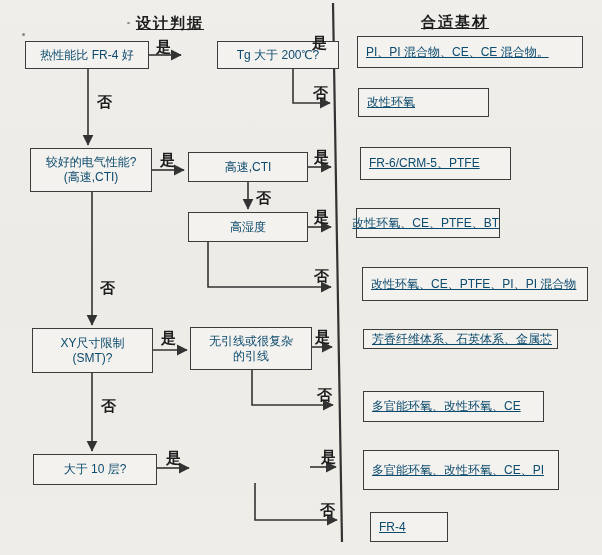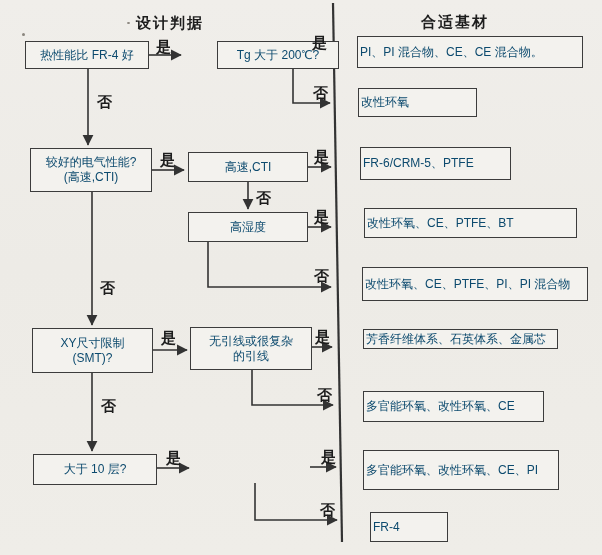--- a/index.html
+++ b/index.html
@@ -9,39 +9,39 @@
     background:
       linear-gradient(180deg, #f0eeea 0%, #edebe6 48%, #efede8 100%);
     font-family: "Liberation Sans", sans-serif;
     color: #222;
     overflow: hidden;
   }
   #connectors { position:absolute; left:0; top:0; width:602px; height:555px; }
   .hdr {
     position:absolute;
     font-size:15px; font-weight:bold; letter-spacing:2px;
-    color:#1d1d1d; white-space:nowrap;
+    color:#1d1d1d; white-space:nowrap;text-decoration:underline;
   }
   .dbox, .sbox {
     position:absolute;
     border:1.6px solid #3c3c3c;
     background: #f3f2ee;
     box-sizing: border-box;
     font-size:12px; color:#0c4a6e;
     line-height:1.25;
     white-space:nowrap;
   }
   .dbox {
     display:flex; flex-direction:column;
     align-items:center; justify-content:center;
     text-align:center;
   }
   .sbox {
     display:flex; align-items:center;
-    padding-left:2px; text-align:left;
+    padding-left:8px; text-align:left;text-decoration:underline;
   }
   .elabel {
     position:absolute;
     font-size:15px; font-weight:bold; color:#1d1d1d;
     white-space:nowrap;
   }
   .speck { position:absolute; background:#8a867e; border-radius:50%; }
 </style>
 </head>
 <body>
@@ -131,29 +131,29 @@
 
   <div class="dbox" style="left:33px; top:454px; width:124px; height:31px;">
     <span>大于 10 层?</span>
   </div>
 
 
   <div class="sbox" style="left:357px; top:36px; width:226px; height:32px;">
     <span>PI、PI 混合物、CE、CE 混合物。</span>
   </div>
 
-  <div class="sbox" style="left:358px; top:88px; width:119px; height:29px;">
+  <div class="sbox" style="left:358px; top:88px; width:131px; height:29px;">
     <span>改性环氧</span>
   </div>
 
   <div class="sbox" style="left:360px; top:147px; width:151px; height:33px;">
     <span>FR-6/CRM-5、PTFE</span>
   </div>
 
-  <div class="sbox" style="left:364px; top:208px; width:213px; height:30px;">
+  <div class="sbox" style="left:356px; top:208px; width:144px; height:30px;justify-content:flex-end;">
     <span>改性环氧、CE、PTFE、BT</span>
   </div>
 
   <div class="sbox" style="left:362px; top:267px; width:226px; height:34px;">
     <span>改性环氧、CE、PTFE、PI、PI 混合物</span>
   </div>
 
   <div class="sbox" style="left:363px; top:329px; width:195px; height:20px;">
     <span>芳香纤维体系、石英体系、金属芯</span>
   </div>

